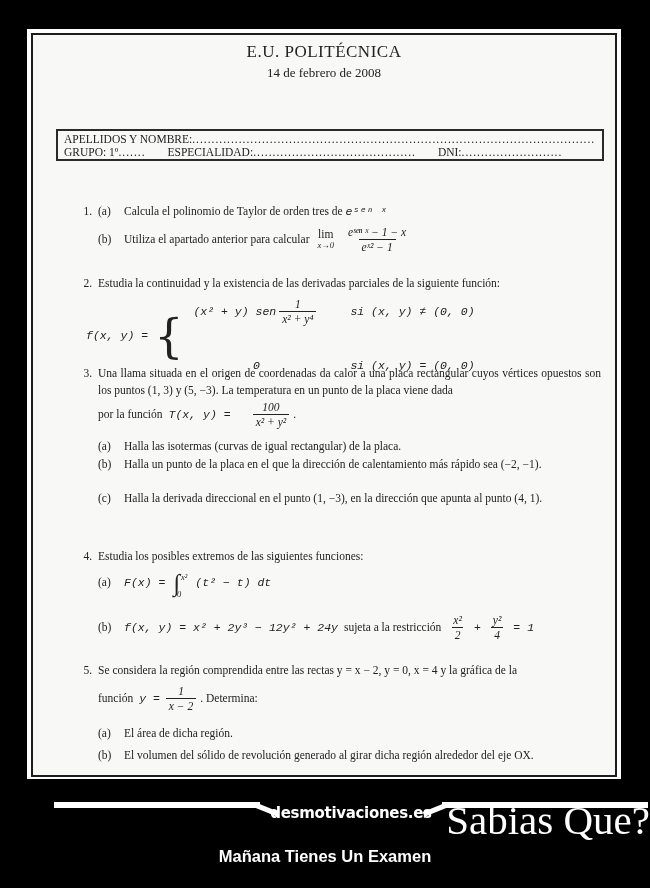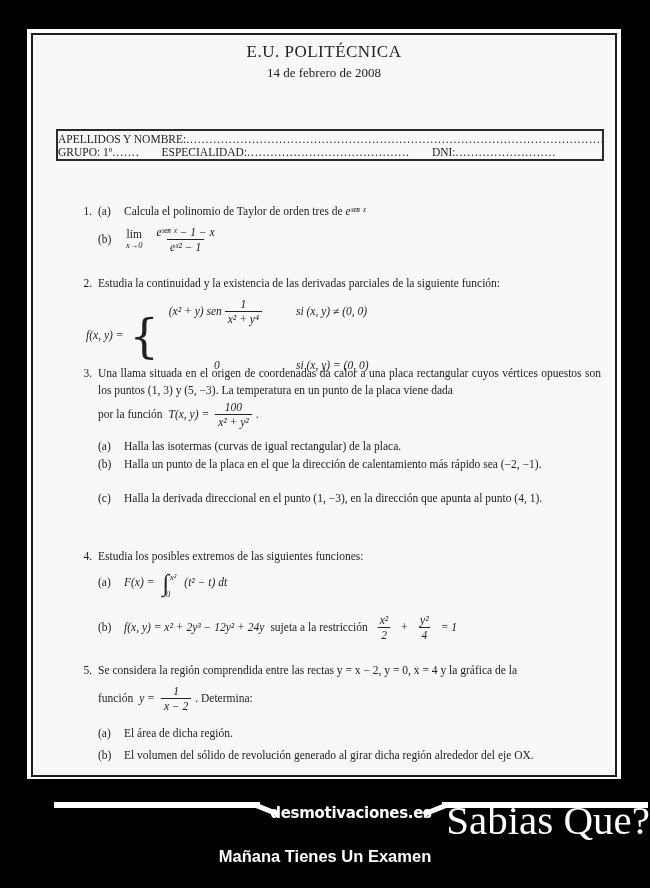--- a/index.html
+++ b/index.html
@@ -17,34 +17,34 @@
   
   .photo{position:absolute;left:27px;top:29px;width:594px;height:750px;background:var(--frame);}
   .paper{position:absolute;left:4px;top:4px;right:4px;height:744px;border:2px solid #1d1d1d;background:var(--paper);}
   
   .hdr{position:absolute;top:8px;left:0;right:0;text-align:center;line-height:1;}
   .hdr-school{font-size:17px;font-weight:normal;letter-spacing:.5px;}
   .hdr-subject{font-size:14.5px;font-weight:bold;margin-top:5px;letter-spacing:.5px;}
   .hdr-date{font-size:13px;margin-top:6px;}
   
   .namebox{position:absolute;left:23px;top:94px;width:548px;height:32px;border:2px solid #2a2a2a;
-           padding:2px 0;font-size:11.5px;line-height:13px;overflow:hidden;}
+           padding:2px 6px;font-size:11.5px;line-height:13px;overflow:hidden;}
   .nb-line{display:flex;white-space:nowrap;overflow:hidden;}
   .nb-dots{letter-spacing:1px;overflow:hidden;}
   .nb-gap2{display:inline-block;width:22px;}
   
   .problems{position:absolute;left:43px;top:166px;width:525px;height:566px;font-size:11.5px;line-height:17px;}
   .row{position:absolute;left:0;right:0;display:flex;gap:6px;align-items:flex-start;}
   .row.vcenter{align-items:center;}
   .pnum{flex:0 0 16px;text-align:right;}
   .spacer{flex:0 0 16px;}
   .plabel{flex:0 0 20px;}
   .ptext{flex:1;}
   .just{text-align:justify;}
-  .math{font-style:italic;white-space:nowrap;}
+  .math{font-style:italic;white-space:nowrap;font-family:Liberation Mono, monospace;}
   .rm{font-style:normal;}
   
   .frac{display:inline-flex;flex-direction:column;align-items:center;vertical-align:middle;line-height:14px;margin:0 3px;}
   .frac .den{border-top:1px solid var(--ink);}
   .frac .num,.frac .den{padding:0 3px;font-style:italic;white-space:nowrap;}
   
   .lim{display:inline-flex;flex-direction:column;align-items:center;line-height:11px;margin:0 2px;}
   .lim .lim-top{font-style:normal;font-size:11.5px;}
   .lim .lim-sub{font-size:8.5px;font-style:italic;}
   
@@ -104,20 +104,21 @@
     <div class="problems">
 
       <div class="row" style="top:2px">
         <span class="pnum">1.</span>
         <span class="plabel">(a)</span>
         <span class="ptext"><span>Calcula el polinomio de Taylor de orden tres de</span> <span class="math">eˢᵉⁿ ˣ</span></span>
       </div>
       <div class="row vcenter" style="top:24px">
         <span class="spacer"></span>
         <span class="plabel">(b)</span>
+        <span>Utiliza el apartado anterior para calcular</span>
         <span class="lim">
           <span class="lim-top">lim</span>
           <span class="lim-sub">x→0</span>
         </span>
         <span class="frac">
           <span class="num">eˢᵉⁿ ˣ − 1 − x</span>
           <span class="den">eˣ² − 1</span>
         </span>
       </div>
 
@@ -145,21 +146,21 @@
       </div>
 
       <div class="row" style="top:164px">
         <span class="pnum">3.</span>
         <span class="ptext just">Una llama situada en el origen de coordenadas da calor a una placa rectangular cuyos vértices opuestos son los puntos (1, 3) y (5, −3). La temperatura en un punto de la placa viene dada</span>
       </div>
       <div class="row vcenter" style="top:199px">
         <span class="spacer"></span>
         <span>por la función</span>
         <span class="math">T(x, y) =</span>
-        <span class="frac" style="margin-left:0;">
+        <span class="frac" style="margin-left:16px;">
           <span class="num rm">100</span>
           <span class="den">x² + y²</span>
         </span>
         <span style="margin-left:-5px;">.</span>
       </div>
       <div class="row" style="top:237px">
         <span class="spacer"></span>
         <span class="plabel">(a)</span>
         <span class="ptext">Halla las isotermas (curvas de igual rectangular) de la placa.</span>
       </div>

